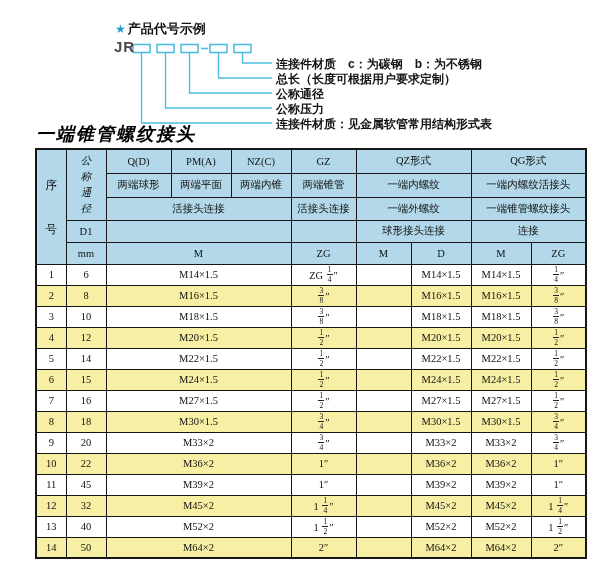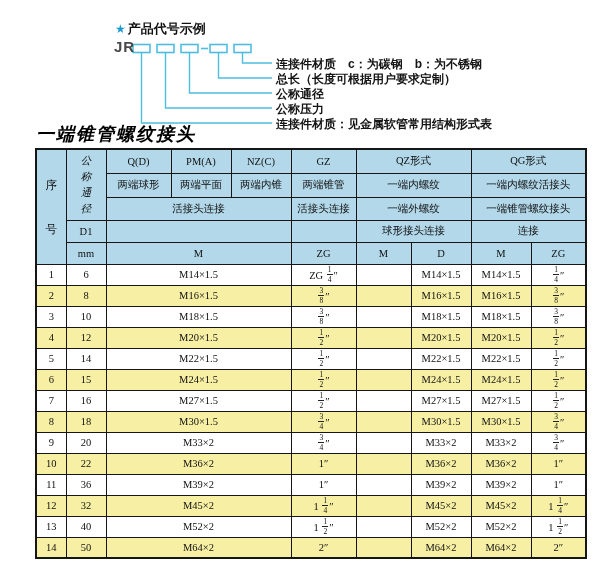--- a/index.html
+++ b/index.html
@@ -246,21 +246,21 @@
         <td>22</td>
         <td colspan="3">M36×2</td>
         <td>1″</td>
         <td></td>
         <td>M36×2</td>
         <td>M36×2</td>
         <td>1″</td>
       </tr>
       <tr>
         <td>11</td>
-        <td>36</td>
+        <td>45</td>
         <td colspan="3">M39×2</td>
         <td>1″</td>
         <td></td>
         <td>M39×2</td>
         <td>M39×2</td>
         <td>1″</td>
       </tr>
       <tr class="alt">
         <td>12</td>
         <td>32</td>

